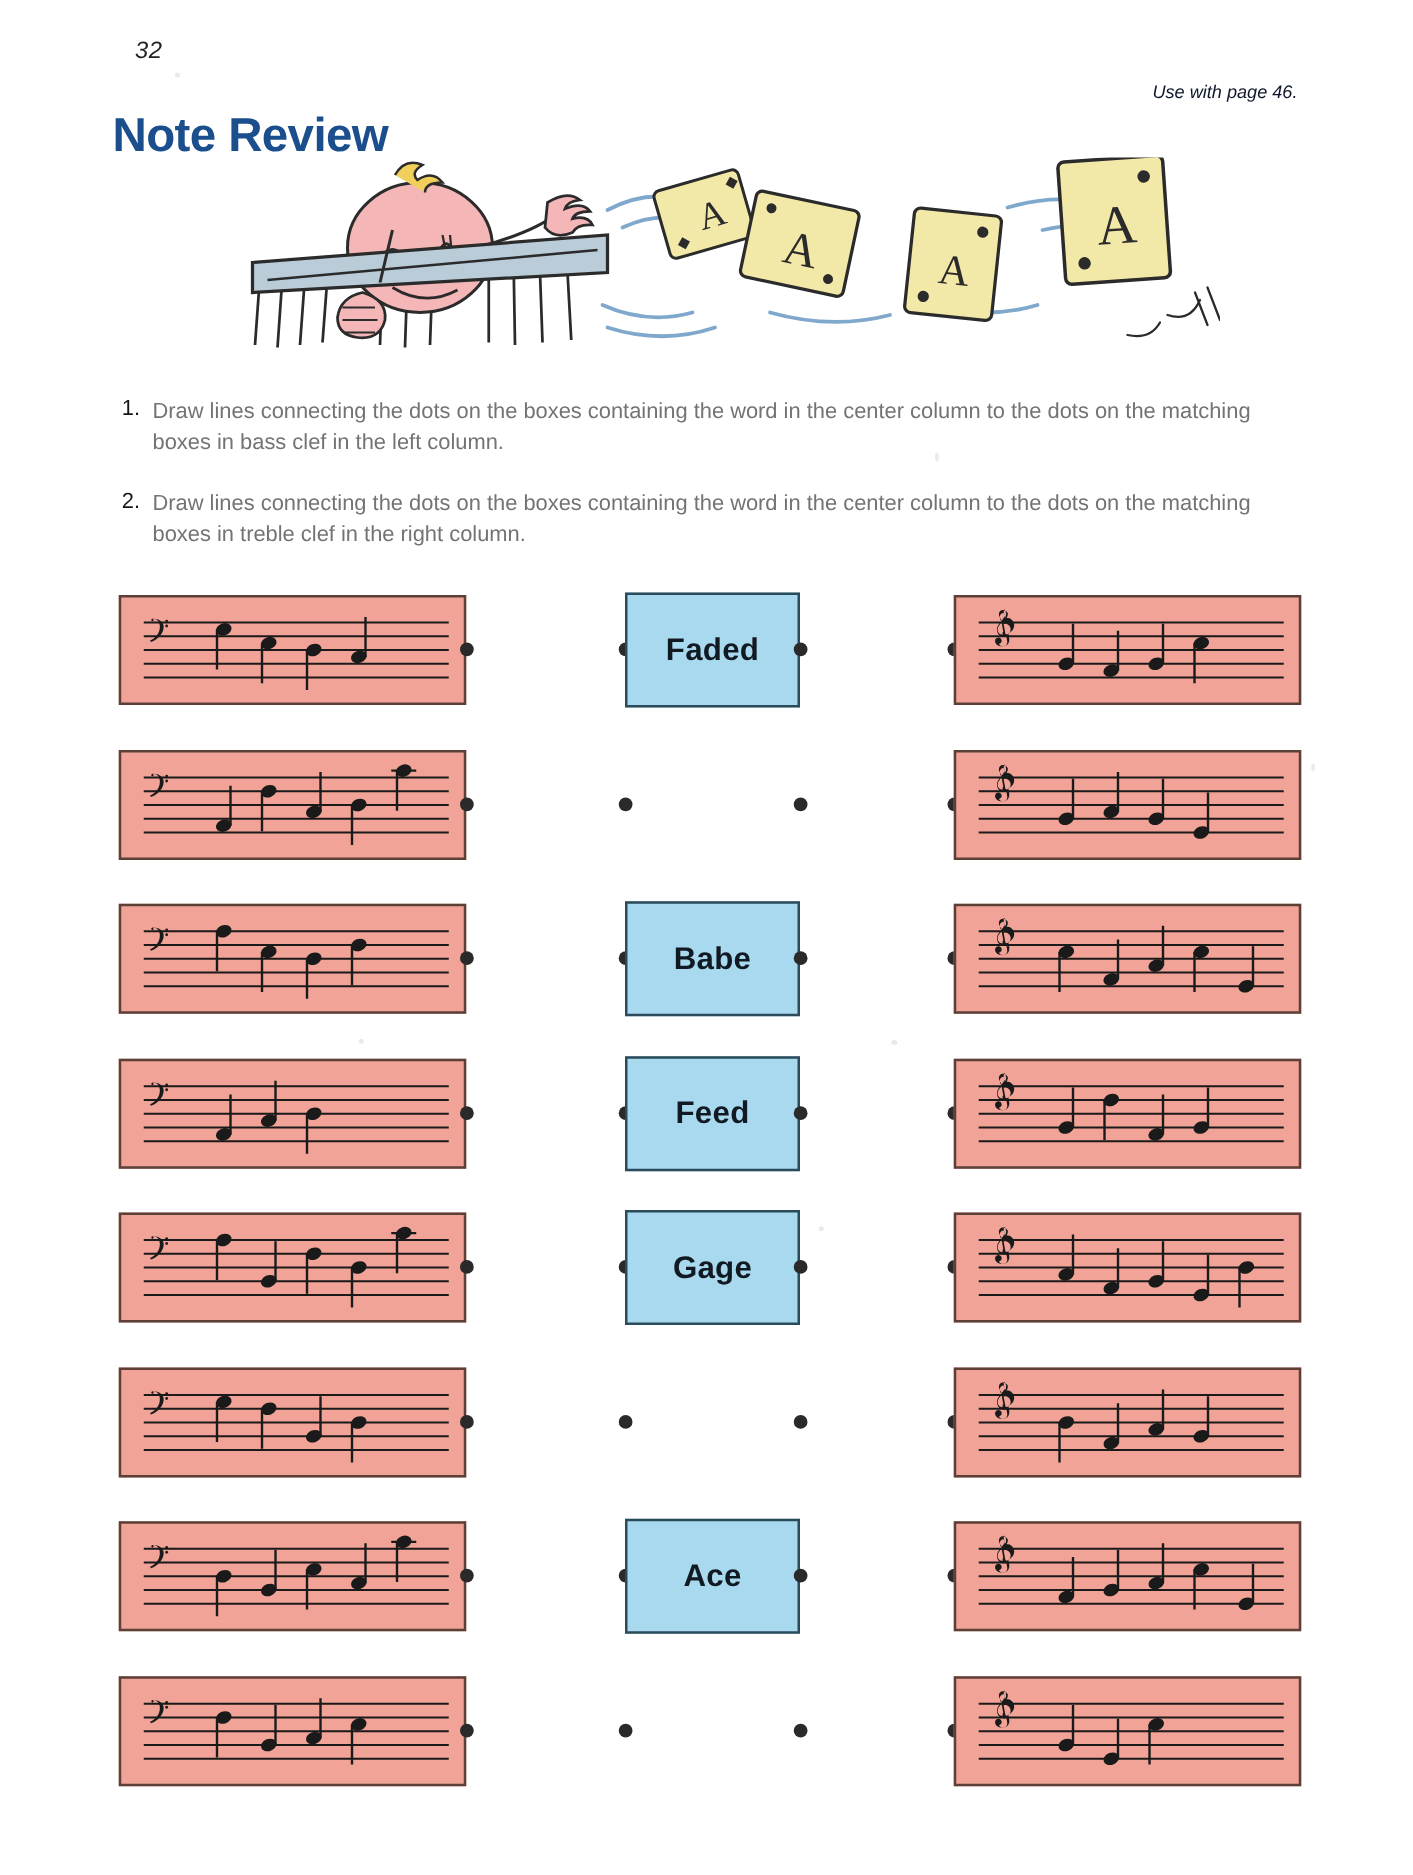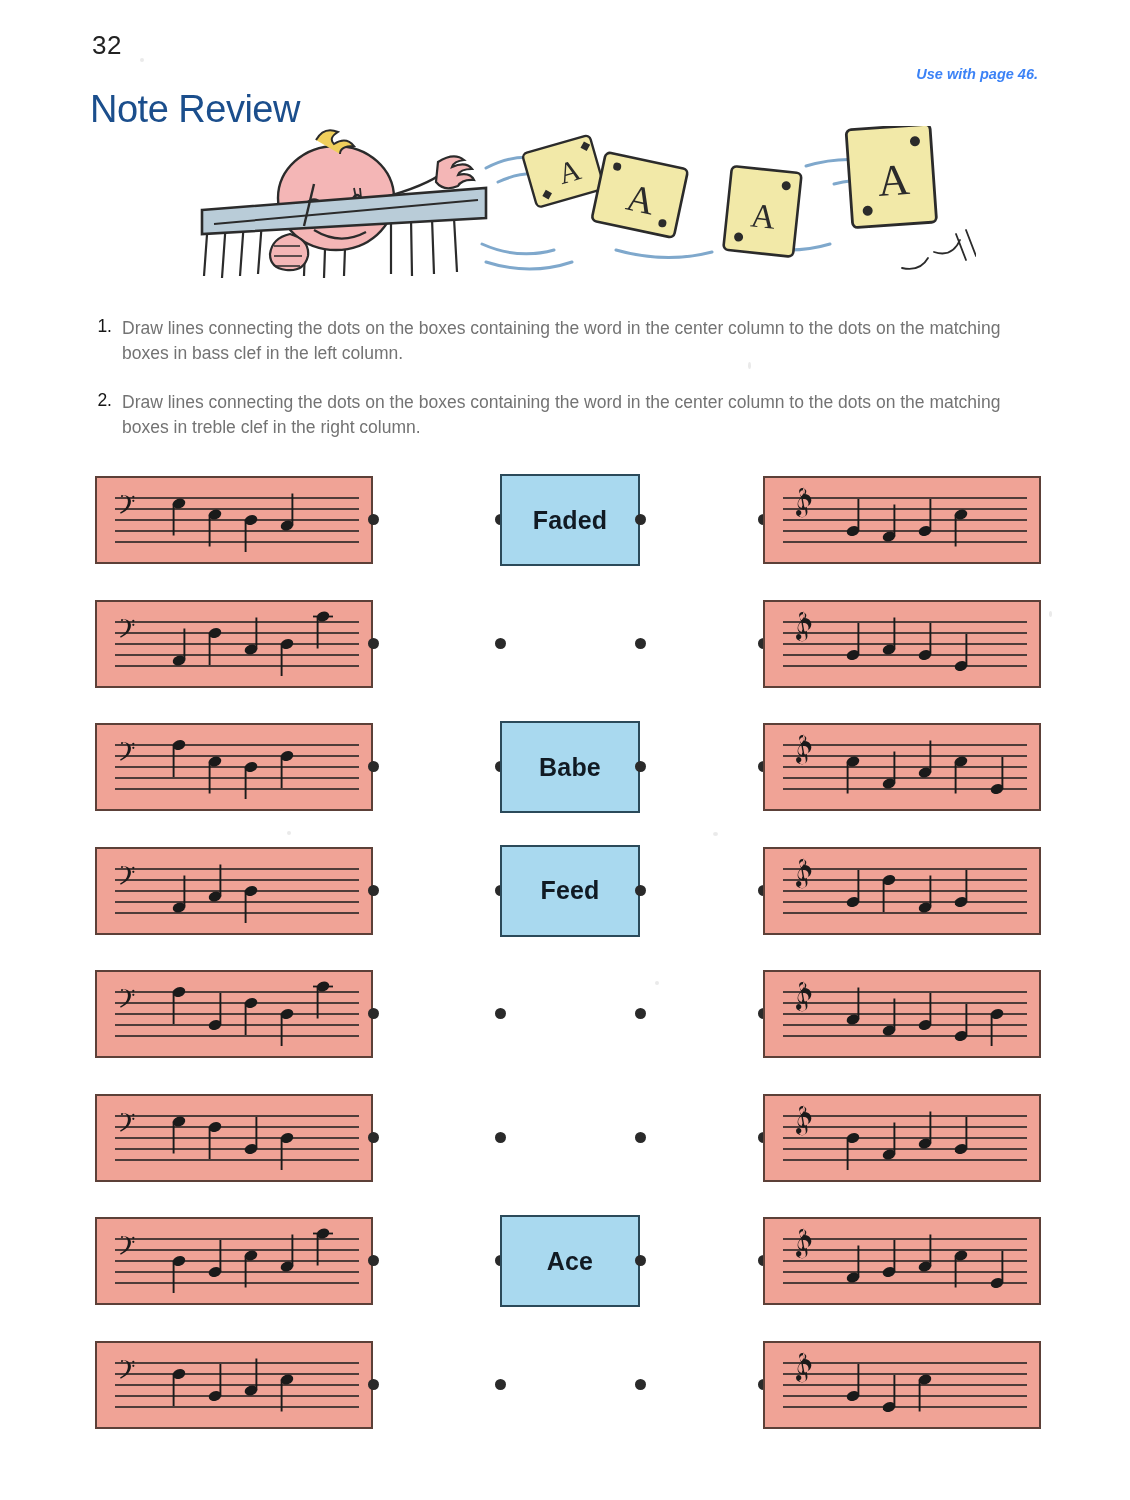--- a/index.html
+++ b/index.html
@@ -9,38 +9,39 @@
     height: 1500px;
     background: #ffffff;
     font-family: "Liberation Sans", sans-serif;
     position: relative;
     overflow: hidden;
   }
 
   
   .page-number {
     position: absolute;
-    left: 92px; top: 30px;
-    font-size: 26px;
+    left: 108px; top: 30px;
+    font-size: 19px;
     color: #222;
     letter-spacing: .5px;
+    font-style: italic;
   }
   .use-with {
     position: absolute;
     right: 92px; top: 66px;
     font-size: 14.5px;
     font-style: italic;
-    font-weight: bold;
-    color: #3b82f6;
+    font-weight: normal;
+    color: #0f172a;
   }
   .title {
     position: absolute;
     left: 90px; top: 88px;
     font-size: 38px;
-    font-weight: normal;
+    font-weight: bold;
     color: #1b4e8c;
     letter-spacing: -0.5px;
   }
 
   
   .illustration {
     position: absolute;
     left: 186px; top: 126px;
     width: 790px; height: 165px;
   }
@@ -587,20 +588,23 @@
           <line x1="216" y1="14.5" x2="236" y2="14.5" stroke="#1a1a1a" stroke-width="1.8"></line>
           <g class="note">
             <ellipse cx="226" cy="14.5" rx="6.4" ry="4.8" transform="rotate(-20 226 14.5)" fill="#1a1a1a"></ellipse>
             <line x1="220.6" y1="14.5" x2="220.6" y2="46.5" stroke="#1a1a1a" stroke-width="1.9"></line>
           </g>
         </svg>
     </div>
     <div class="dot left-staff-out"></div>
 
     <div class="dot word-in"></div>
+    <div class="word-box">
+      <span class="word-label">Gage</span>
+    </div>
     <div class="dot word-out"></div>
 
     <div class="dot right-staff-in"></div>
     <div class="staff-box right">
       <svg class="staff-svg" width="274" height="84" viewBox="0 0 274 84">
           <line x1="18" y1="20" x2="262" y2="20" stroke="#1a1a1a" stroke-width="1.7"></line>
           <line x1="18" y1="31" x2="262" y2="31" stroke="#1a1a1a" stroke-width="1.7"></line>
           <line x1="18" y1="42" x2="262" y2="42" stroke="#1a1a1a" stroke-width="1.7"></line>
           <line x1="18" y1="53" x2="262" y2="53" stroke="#1a1a1a" stroke-width="1.7"></line>
           <line x1="18" y1="64" x2="262" y2="64" stroke="#1a1a1a" stroke-width="1.7"></line>

